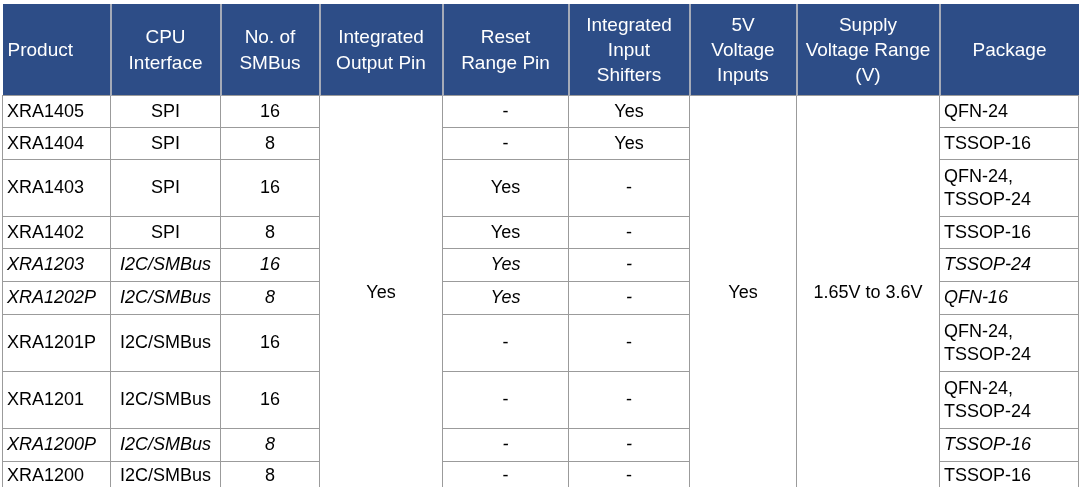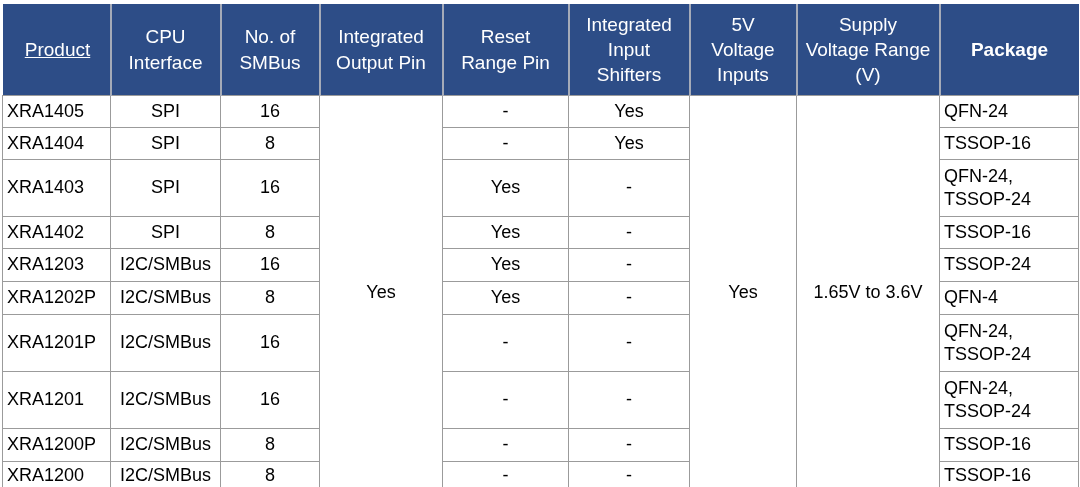--- a/index.html
+++ b/index.html
@@ -33,44 +33,42 @@
     vertical-align: middle;
     white-space: pre-line;
     line-height: 1.32;
     padding: 0 2px;
     border-right: 2px solid #a5abb8;
     border-bottom: 1px solid #9b9b9b;
     height: 91px;
   }
   table.spec-table th:last-child {
     border-right: none;
-    font-weight: bold;
   }
   table.spec-table th.left-align {
-    text-align: center;
+    text-align: left;
     padding-left: 5px;
-    text-decoration: underline;
   }
   table.spec-table td {
     border: 1px solid #9b9b9b;
     color: #000000;
     font-size: 18px;
     text-align: center;
     vertical-align: middle;
     white-space: pre-line;
     line-height: 1.3;
     padding: 0 2px;
     overflow: hidden;
   }
   table.spec-table td.left-align {
     text-align: left;
     padding-left: 4px;
   }
   tr.h31 td { height: 31px; }
-  tr.h32 td { height: 32px; }
+  tr.h32 td { height: 32px; font-style: italic; }
   tr.h56 td { height: 56px; }
   tr.h28 td { height: 28px; }
   
   col.c-product  { width: 108px; }
   col.c-cpu      { width: 110px; }
   col.c-gpio     { width: 99px; }
   col.c-int      { width: 123px; }
   col.c-reset    { width: 126px; }
   col.c-shift    { width: 121px; }
   col.c-tol      { width: 107px; }
@@ -161,21 +159,21 @@
           <td>Yes</td>
           <td>-</td>
           <td class="left-align">TSSOP-24</td>
         </tr>
         <tr class="h32">
           <td class="left-align">XRA1202P</td>
           <td>I2C/SMBus</td>
           <td>8</td>
           <td>Yes</td>
           <td>-</td>
-          <td class="left-align">QFN-4</td>
+          <td class="left-align">QFN-16</td>
         </tr>
         <tr class="h56">
           <td class="left-align">XRA1201P</td>
           <td>I2C/SMBus</td>
           <td>16</td>
           <td>-</td>
           <td>-</td>
           <td class="left-align">QFN-24,
 TSSOP-24</td>
         </tr>

